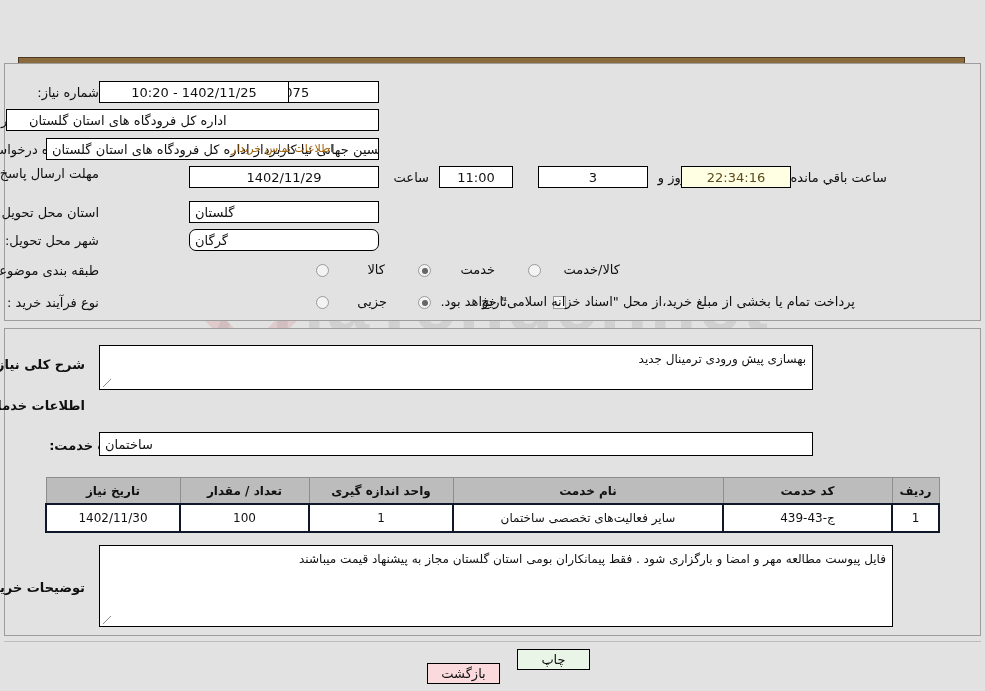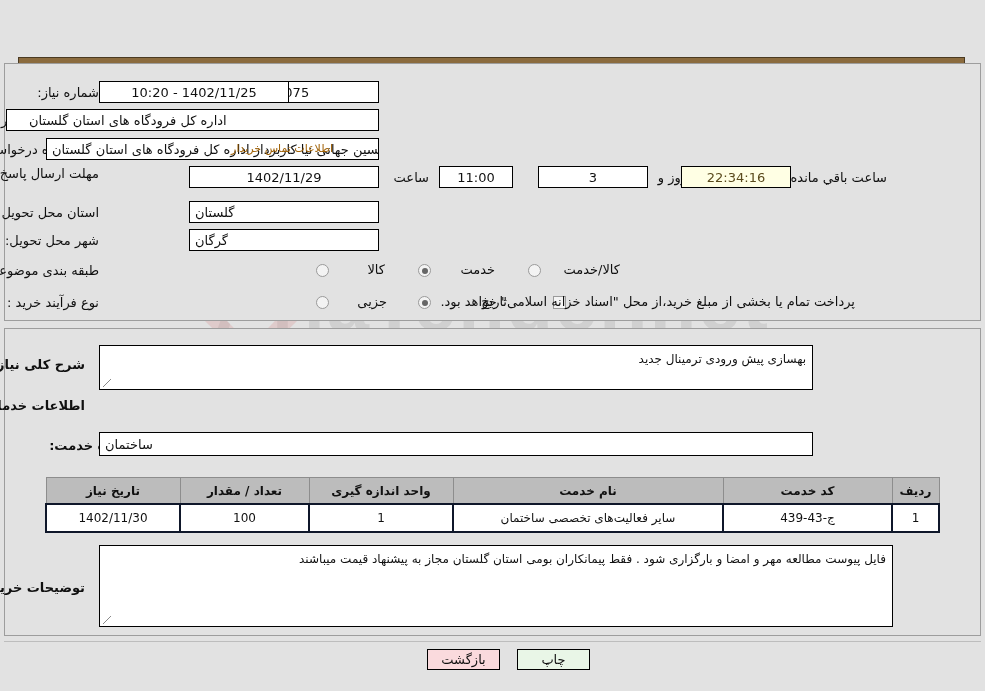--- a/index.html
+++ b/index.html
@@ -264,21 +264,21 @@
   <div class="fld center" style="right:472px; top:166px; width:74px; height:22px;">11:00</div>
   <div class="fld center" style="right:337px; top:166px; width:110px; height:22px;">3</div>
   <div class="lbl" style="right:298px; top:170px;">روز و</div>
   <div class="fld center cream" style="right:194px; top:166px; width:110px; height:22px;">22:34:16</div>
   <div class="lbl" style="right:98px; top:170px;">ساعت باقي مانده</div>
 
   <div class="lbl" style="right:886px; top:205px;">استان محل تحویل:</div>
   <div class="fld right" style="right:606px; top:201px; width:190px; height:22px;">گلستان</div>
 
   <div class="lbl" style="right:886px; top:233px;">شهر محل تحویل:</div>
-  <div class="fld right" style="right:606px; top:229px; width:190px; height:22px;">گرگان</div>
+  <div class="fld right" style="right:606px; top:229px; width:190px; height:22px;border-radius:7px;">گرگان</div>
 
   <div class="lbl" style="right:886px; top:263px;">طبقه بندی موضوعی:</div>
   <div class="radio" style="right:656px; top:264px;"></div>
   <div class="opt" style="right:600px; top:262px;">کالا</div>
   <div class="radio on" style="right:554px; top:264px;"></div>
   <div class="opt" style="right:490px; top:262px;">خدمت</div>
   <div class="radio" style="right:444px; top:264px;"></div>
   <div class="opt" style="right:365px; top:262px;">کالا/خدمت</div>
 
   <div class="lbl" style="right:886px; top:295px;margin-left:40px;">نوع فرآیند خرید :</div>
@@ -320,15 +320,15 @@
         <td>1402/11/30</td>
       </tr>
     </tbody>
   </table>
 
   <div class="lbl lbl-b" style="right:900px; top:580px;">توضیحات خریدار:</div>
   <div class="ta" style="right:92px; top:545px; width:794px; height:82px;">فایل پیوست مطالعه مهر و امضا و بارگزاری شود . فقط پیمانکاران بومی استان گلستان مجاز به پیشنهاد قیمت میباشند</div>
 
   <div class="divider" style="left:4px; top:641px; width:977px;"></div>
   <div class="btn btn-print" style="left:517px; top:649px; width:73px;">چاپ</div>
-  <div class="btn btn-back" style="left:427px; top:649px; width:73px;">بازگشت</div>
+  <div class="btn btn-back" style="left:427px; top:663px; width:73px;">بازگشت</div>
 
 </div>
 
 </body></html>

